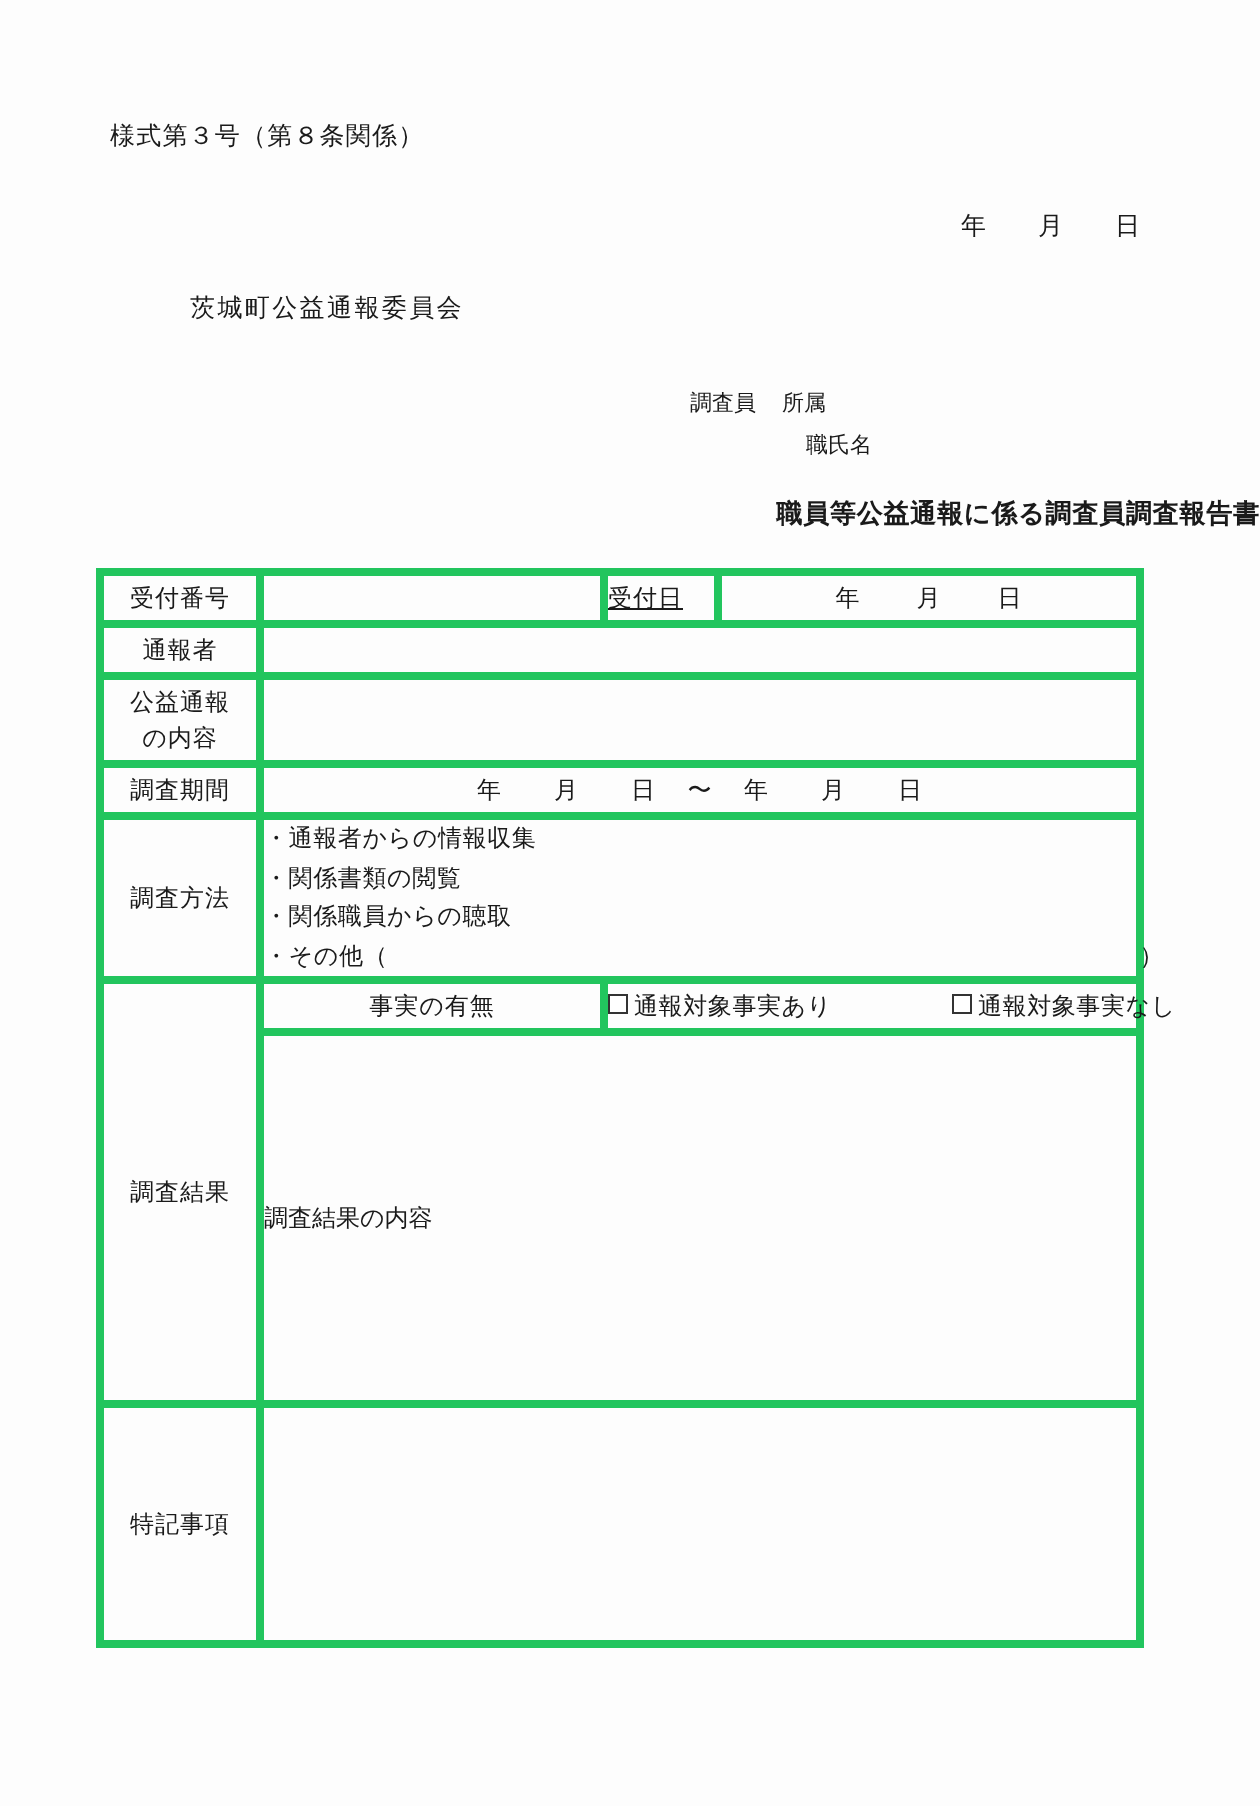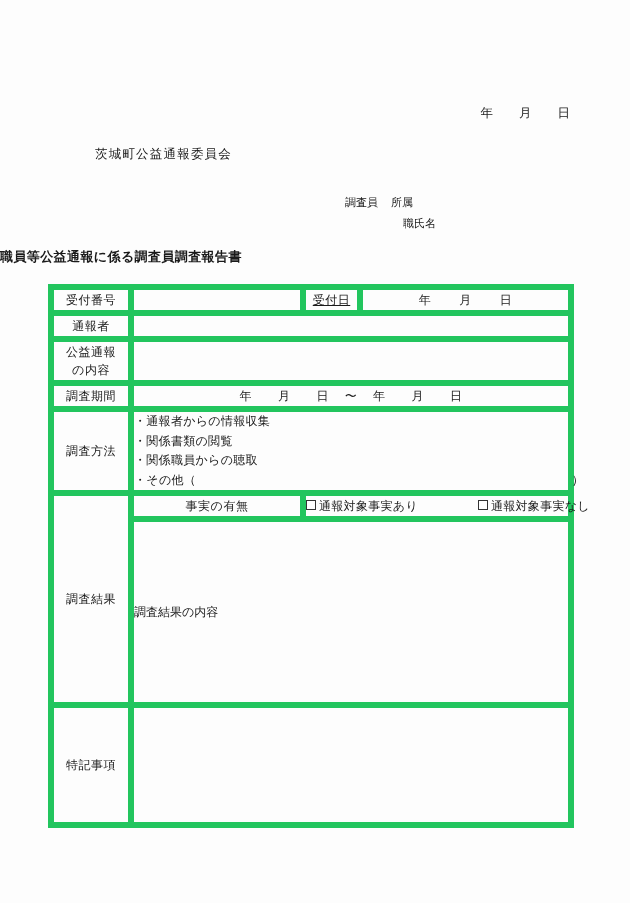--- a/index.html
+++ b/index.html
@@ -56,41 +56,41 @@
     line-height: 21px;
     white-space: nowrap;
   }
   .signer .row2 { padding-left: 58px; }
   .signer .gap { display: inline-block; width: 13px; }
 
   .doc-title {
     left: 0;
     top: 248px;
     width: 630px;
-    text-align: left;
+    text-align: right;
     font-size: 13px;
     font-weight: bold;
     letter-spacing: 0.4px;
     white-space: nowrap;
   }
 
   
   .tbl-wrap {
     left: 48px;
     top: 284px;
     width: 520px;
   }
   table.form {
     border-collapse: collapse;
     width: 520px;
     table-layout: fixed;
     font-size: 12px;
   }
   table.form td {
-    border: 6px solid #22c55e;
+    border: 4px solid #22c55e;
     padding: 0;
     vertical-align: middle;
     font-size: 12px;
     line-height: 17px;
   }
   td.lbl {
     width: 80px;
     text-align: center;
     letter-spacing: 0.5px;
     padding: 3px 2px;
@@ -102,21 +102,21 @@
   .h-reporter { height: 26px; }
   .h-content { height: 44px; }
   .h-period { height: 26px; }
   .h-method { height: 81px; }
   .h-fact { height: 26px; }
   .h-result { height: 186px; margin-top: 36px; }
   .h-remarks { height: 120px; }
 
   td.recv-date-lbl {
     width: 57px;
-    text-align: center;
+    text-align: left;
     letter-spacing: 0.5px;
     text-decoration: underline;
   }
   td.blank { }
 
   .date-cells {
     text-align: center;
     letter-spacing: 0.5px;
     white-space: nowrap;
   }
@@ -186,20 +186,21 @@
     text-align: center;
     vertical-align: middle;
     letter-spacing: 0.5px;
   }
 </style>
 </head>
 <body>
 
 <div class="page">
 
+  <div class="abs form-no">様式第３号（第８条関係）</div>
 
   <div class="abs date-line">
     <span>年</span><span class="sp"></span><span>月</span><span class="sp"></span><span>日</span>
   </div>
 
   <div class="abs addressee">茨城町公益通報委員会</div>
 
   <div class="abs signer">
     <div class="row1"><span>調査員</span><span class="gap"></span><span>所属</span></div>
     <div class="row2"><span>職氏名</span></div>

